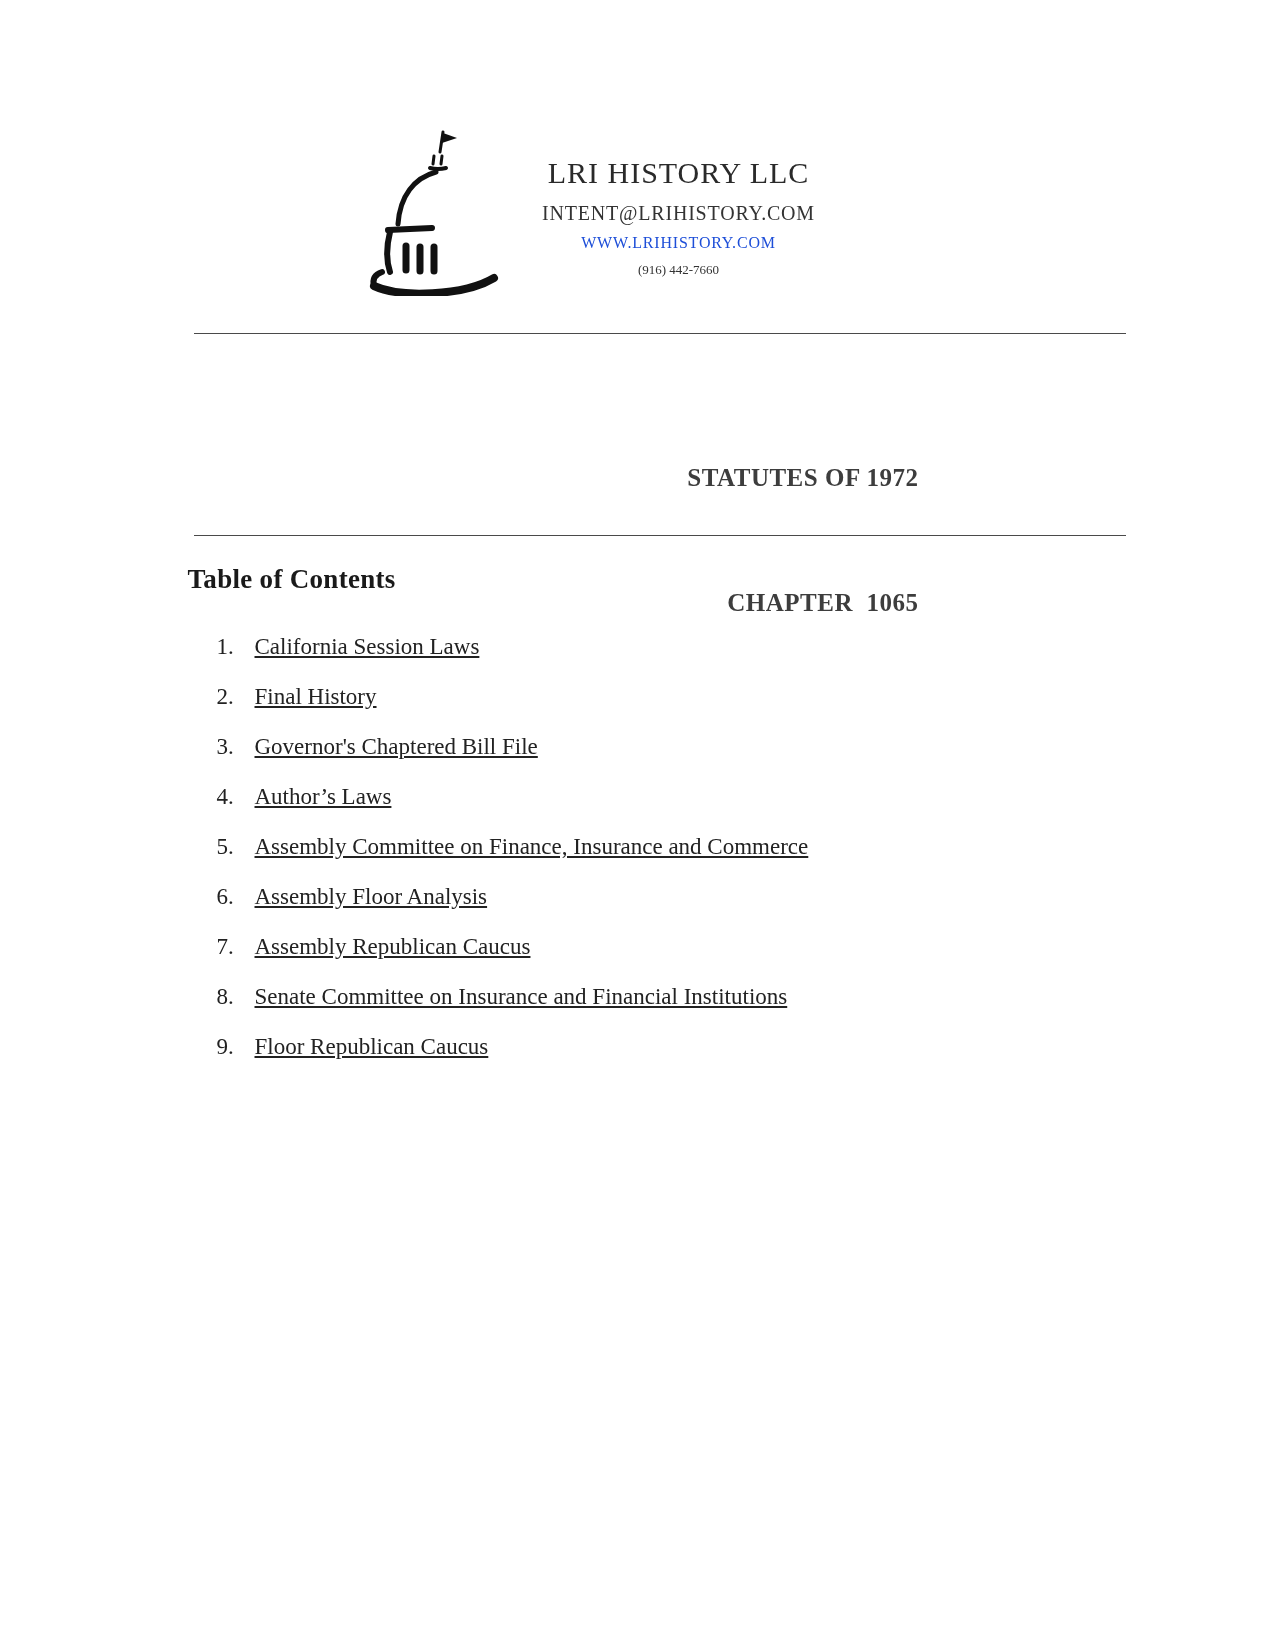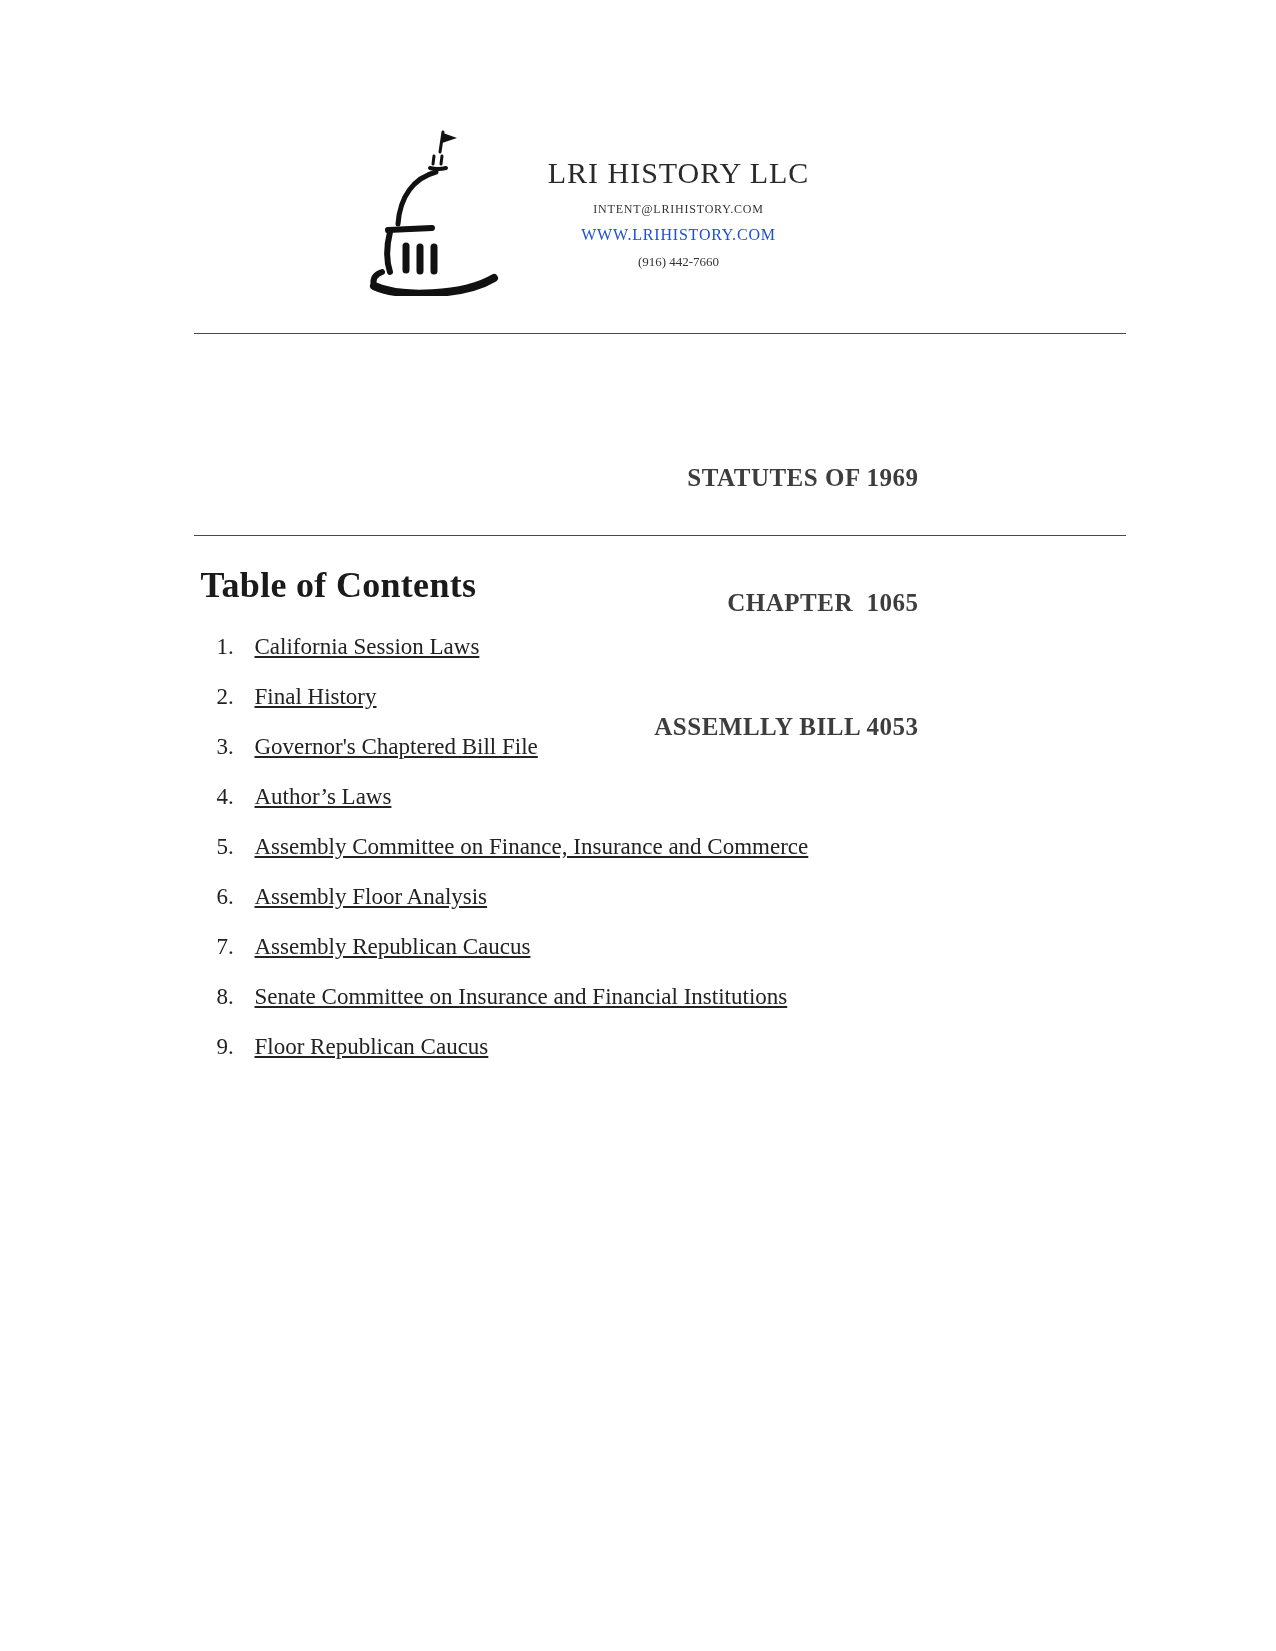--- a/index.html
+++ b/index.html
@@ -28,21 +28,21 @@
     width: 360px;
     text-align: center;
   }
   .company-name {
     font-size: 30px;
     letter-spacing: 1px;
     color: #2a2a2a;
     margin-bottom: 12px;
   }
   .company-email {
-    font-size: 12px;
+    font-size: 20px;
     letter-spacing: 0.8px;
     color: #333333;
     margin-bottom: 9px;
   }
   .company-website {
     font-size: 16px;
     letter-spacing: 0.8px;
     color: #1d4ed8;
     margin-bottom: 10px;
   }
@@ -65,23 +65,23 @@
     text-align: right;
     font-weight: bold;
     font-size: 25px;
     letter-spacing: 0.5px;
     color: #3d3d3d;
     line-height: 1.66;
     white-space: pre;
   }
   .toc-heading {
     position: absolute;
-    left: 127px;
+    left: 114px;
     top: 556px;
-    font-size: 36px;
+    font-size: 27px;
     font-weight: bold;
     color: #1a1a1a;
     letter-spacing: 0.3px;
   }
   .toc-list {
     position: absolute;
     left: 143px;
     top: 626px;
     list-style: none;
     font-size: 23px;
@@ -130,23 +130,22 @@
   <div class="org-block">
     <div class="company-name">LRI HISTORY LLC</div>
     <div class="company-email">INTENT@LRIHISTORY.COM</div>
     <div class="company-website">WWW.LRIHISTORY.COM</div>
     <div class="company-phone">(916) 442-7660</div>
   </div>
 
   <div class="rule rule-top"></div>
 
   <div class="title-block">
-    <div>STATUTES OF 1969</div>
+    <div>STATUTES OF 1972</div>
     <div>CHAPTER  1065</div>
-    <div>ASSEMLLY BILL 4053</div>
   </div>
 
   <div class="rule rule-bottom"></div>
 
   <div class="toc-heading">Table of Contents</div>
 
   <ol class="toc-list">
     <li>
       <span class="toc-num">1.</span>
       <span class="toc-label">California Session Laws</span>

